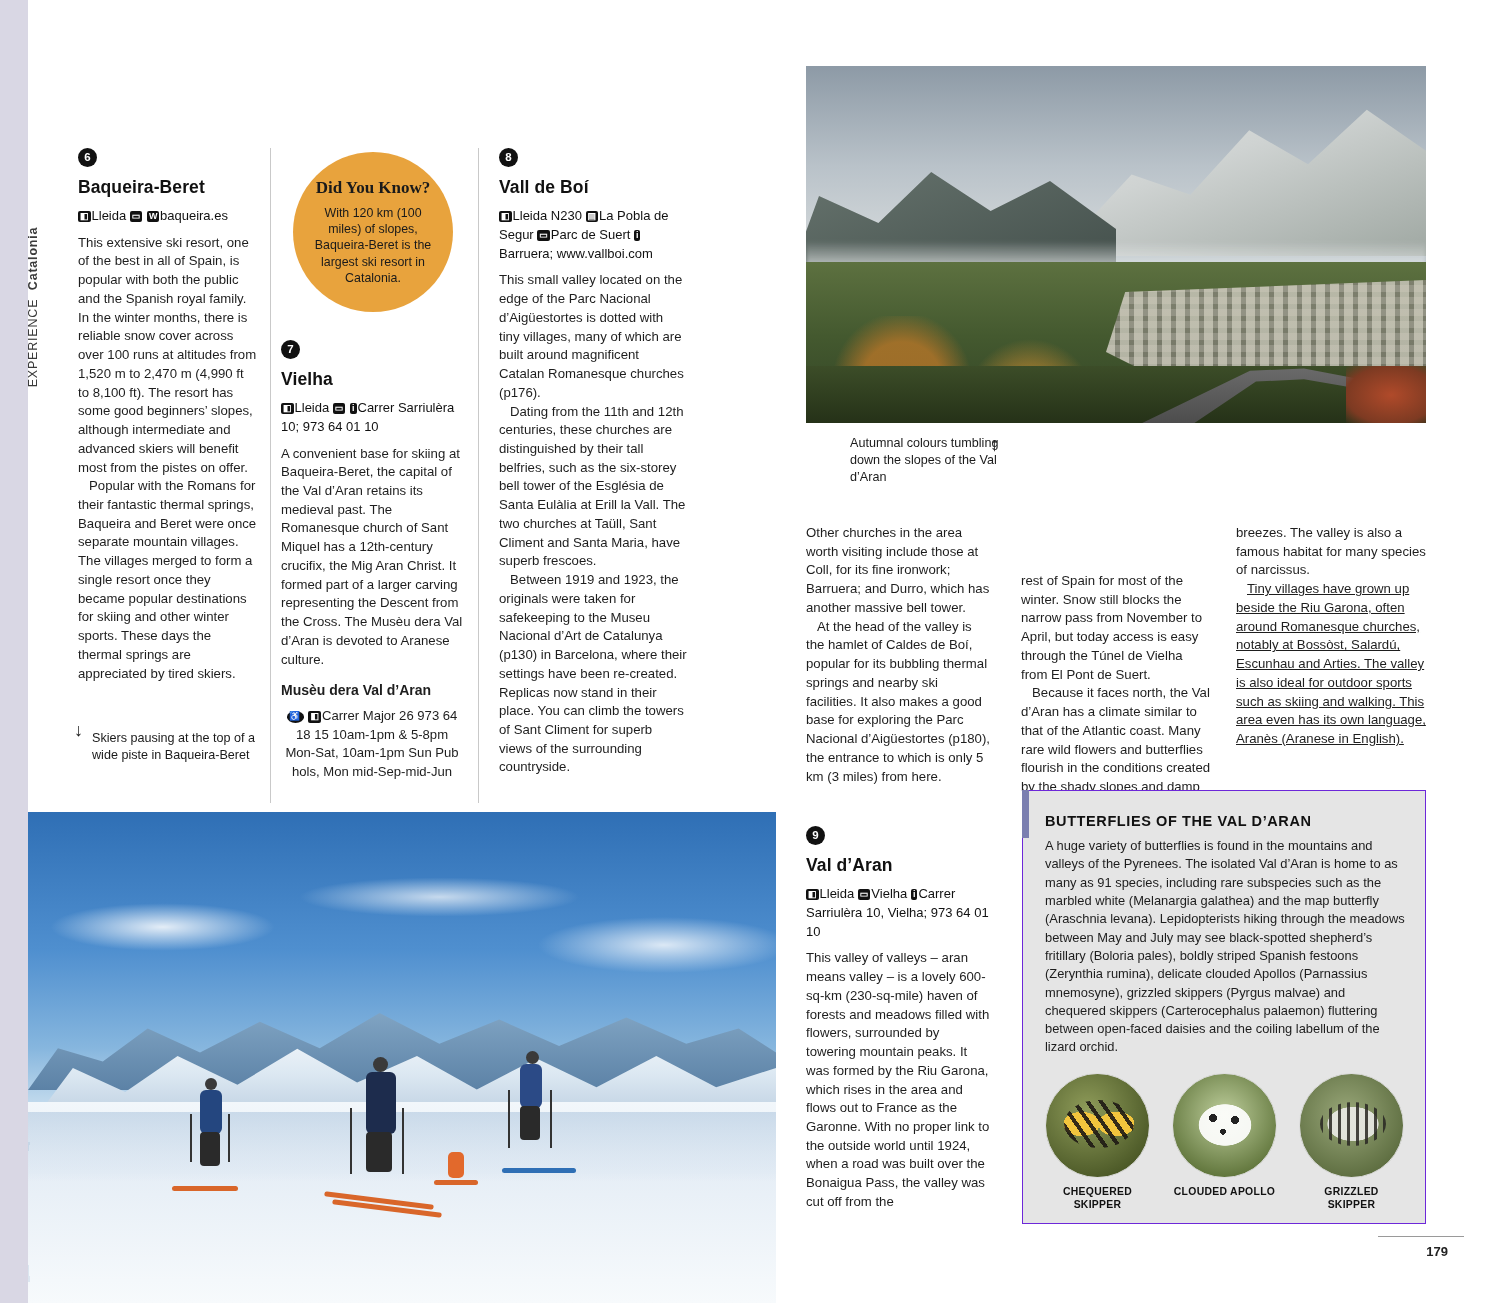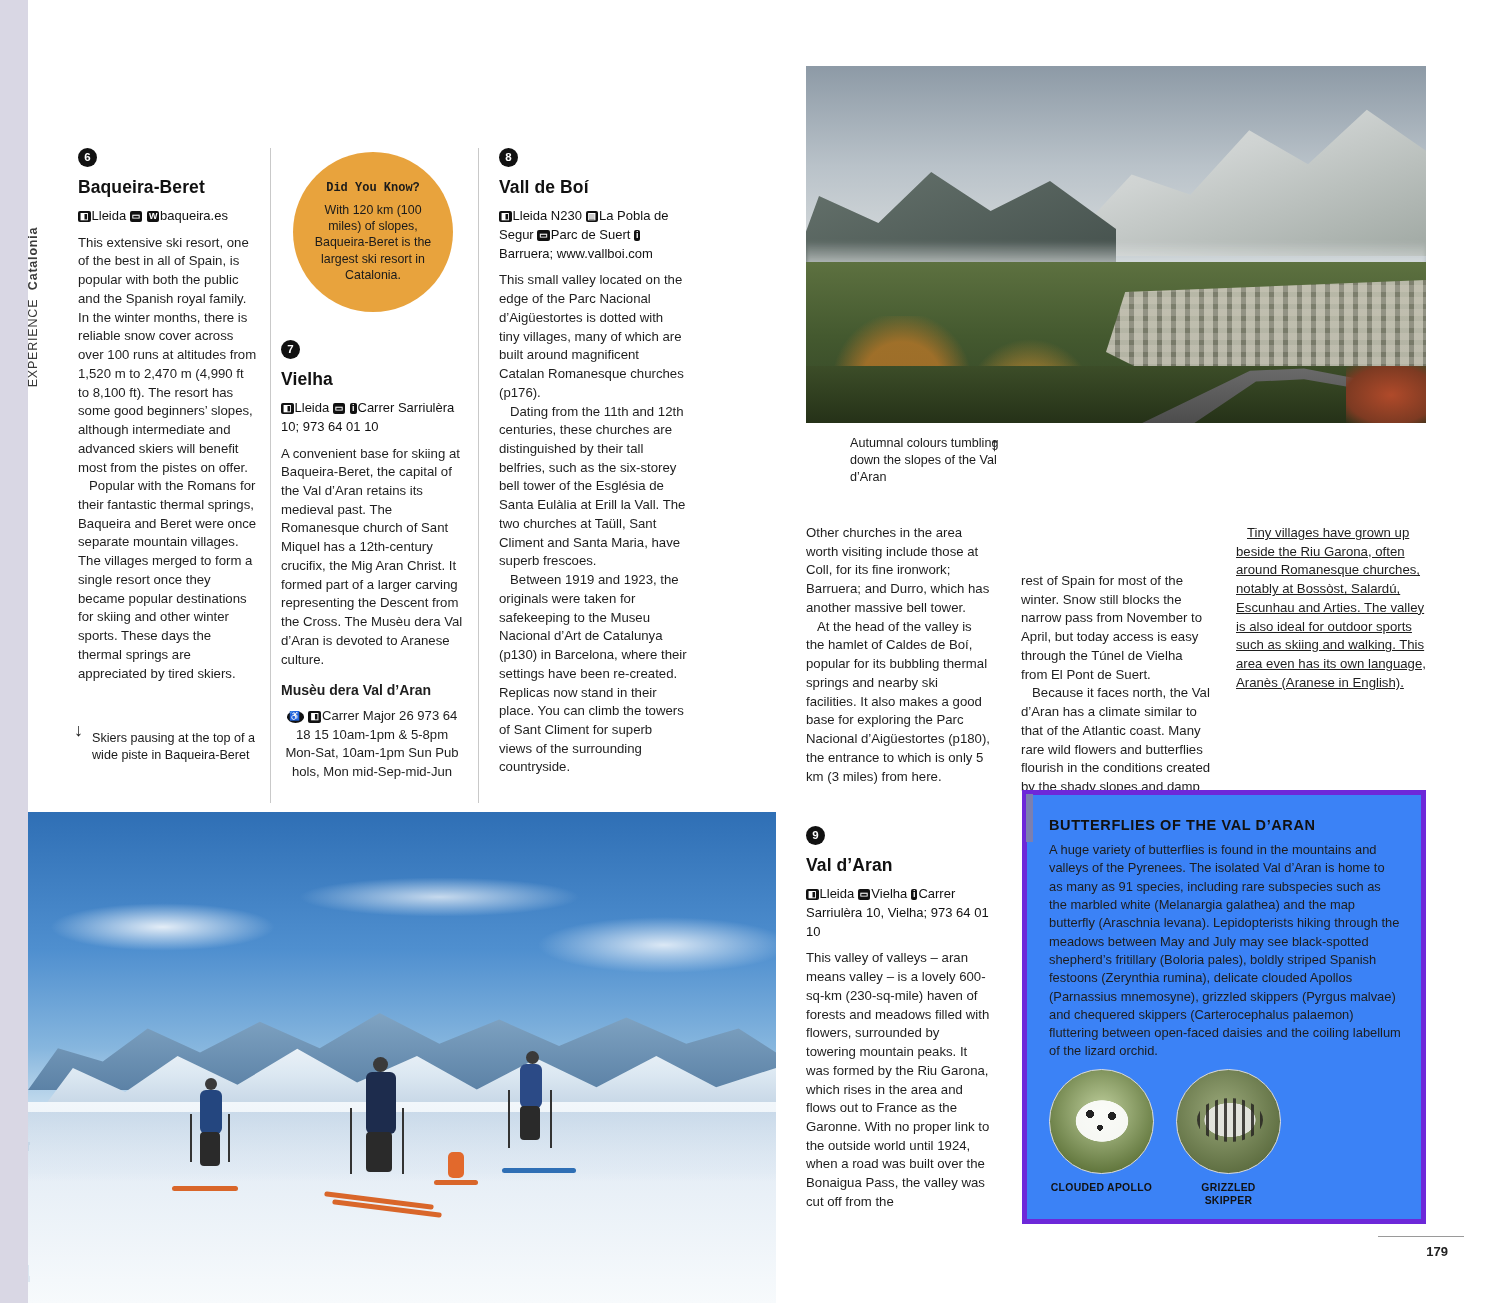--- a/index.html
+++ b/index.html
@@ -79,22 +79,22 @@
     position:absolute;
     width:160px; height:160px;
     border-radius:50%;
     background:#e8a33d;
     color:#1a1a1a;
     display:flex; flex-direction:column; align-items:center; justify-content:center;
     text-align:center;
     padding:14px;
   }
   .didyouknow .dyk-title {
-    font-size:12px; font-weight:700; margin-bottom:7px;
-    font-family:Liberation Mono, monospace;
+    font-size:17px; font-weight:700; margin-bottom:7px;
+    font-family:Liberation Serif, serif;
   }
   .didyouknow .dyk-body { font-size:12.4px; line-height:1.32; }
 
   .caption {
     position:absolute;
     font-size:12.6px; line-height:1.35; color:#1a1a1a;
   }
   .caption .arrow { font-size:18px; }
 
   .photo {
@@ -201,21 +201,21 @@
   #photo-ski .sk-legs { width:20px; height:34px; background:#2a2a2a; position:absolute; top:42px; border-radius:4px;}
   #photo-ski .sk-legs.long { top:60px; height:40px; width:26px;}
   #photo-ski .sk-head { width:12px; height:12px; border-radius:50%; background:#3a3a3a; position:absolute; top:-12px; left:5px;}
   #photo-ski .ski-plank { position:absolute; width:86px; height:5px; background:#d9662a; border-radius:3px; }
   #photo-ski .pole { position:absolute; width:2px; height:48px; background:#333; }
   #photo-ski .sk-orange { width:16px;height:26px;background:#e2692c;border-radius:5px;position:absolute;}
 
   
   .butterfly-box {
     position:absolute; left:1022px; top:790px; width:404px; height:434px;
-    border:5px solid #6d28d9; background:#3b82f6;
+    border:1px solid #6d28d9; background:#e5e5e5;
   }
   .butterfly-box .accent {
     position:absolute; left:-1px; top:-1px; width:7px; height:48px; background:#7b7fb0;
   }
   .butterfly-box h3 {
     margin:0; padding:22px 20px 8px 22px;
     font-size:14.5px; letter-spacing:0.6px; font-weight:700; color:#111;
   }
   .butterfly-box .bf-body {
     padding:0 20px 0 22px;
@@ -366,20 +366,21 @@
     <p>Other churches in the area worth visiting include those at Coll, for its fine ironwork; Barruera; and Durro, which has another massive bell tower.</p>
     <p>At the head of the valley is the hamlet of Caldes de Boí, popular for its bubbling thermal springs and nearby ski facilities. It also makes a good base for exploring the Parc Nacional d’Aigüestortes (p180), the entrance to which is only 5 km (3 miles) from here.</p>
   </div>
 
   <div class="col" style="left:1021px; top:524px; width:190px;">
     <div style="font-size:13.2px;line-height:1.42;margin-top:48px;">rest of Spain for most of the winter. Snow still blocks the narrow pass from November to April, but today access is easy through the Túnel de Vielha from El Pont de Suert.</div>
     <p style="text-indent:11px;">Because it faces north, the Val d’Aran has a climate similar to that of the Atlantic coast. Many rare wild flowers and butterflies flourish in the conditions created by the shady slopes and damp</p>
   </div>
 
   <div class="col" style="left:1236px; top:524px; width:190px;">
+    <div style="font-size:13.2px;line-height:1.42;">breezes. The valley is also a famous habitat for many species of narcissus.</div>
     <p style="text-indent:11px;text-decoration:underline;">Tiny villages have grown up beside the Riu Garona, often around Romanesque churches, notably at Bossòst, Salardú, Escunhau and Arties. The valley is also ideal for outdoor sports such as skiing and walking. This area even has its own language, Aranès (Aranese in English).</p>
   </div>
 
   <div class="col" style="left:806px; top:826px; width:186px;">
     <div class="num-badge">9</div>
     <h2 class="entry-title">Val d’Aran</h2>
     <div class="meta">
       <span class="ic">◧</span><span>Lleida</span>
       <span class="ic">▭</span><span>Vielha</span>
       <span class="ic">i</span><span>Carrer Sarriulèra 10, Vielha; 973 64 01 10</span>
@@ -431,20 +432,26 @@
   </div>
 
   <div class="butterfly-box">
     <div class="accent"></div>
     <h3>BUTTERFLIES OF THE VAL D’ARAN</h3>
     <div class="bf-body">
       A huge variety of butterflies is found in the mountains and valleys of the Pyrenees. The isolated Val d’Aran is home to as many as 91 species, including rare subspecies such as the marbled white (<span class="italic">Melanargia galathea</span>) and the map butterfly (<span class="italic">Araschnia levana</span>). Lepidopterists hiking through the meadows between May and July may see black-spotted shepherd’s fritillary (<span class="italic">Boloria pales</span>), boldly striped Spanish festoons (<span class="italic">Zerynthia rumina</span>), delicate clouded Apollos (<span class="italic">Parnassius mnemosyne</span>), grizzled skippers (<span class="italic">Pyrgus malvae</span>) and chequered skippers (<span class="italic">Carterocephalus palaemon</span>) fluttering between open-faced daisies and the coiling labellum of the lizard orchid.
     </div>
 
     <div class="bf-figs">
+      <div class="bf-fig">
+        <div class="bf-circle bf1">
+          <div class="wing-pattern-1"></div>
+        </div>
+        <div class="bf-cap">CHEQUERED SKIPPER</div>
+      </div>
       <div class="bf-fig">
         <div class="bf-circle bf2">
           <div class="wing-pattern-2"></div>
         </div>
         <div class="bf-cap">CLOUDED APOLLO</div>
       </div>
       <div class="bf-fig">
         <div class="bf-circle bf3">
           <div class="wing-pattern-3"></div>
         </div>

